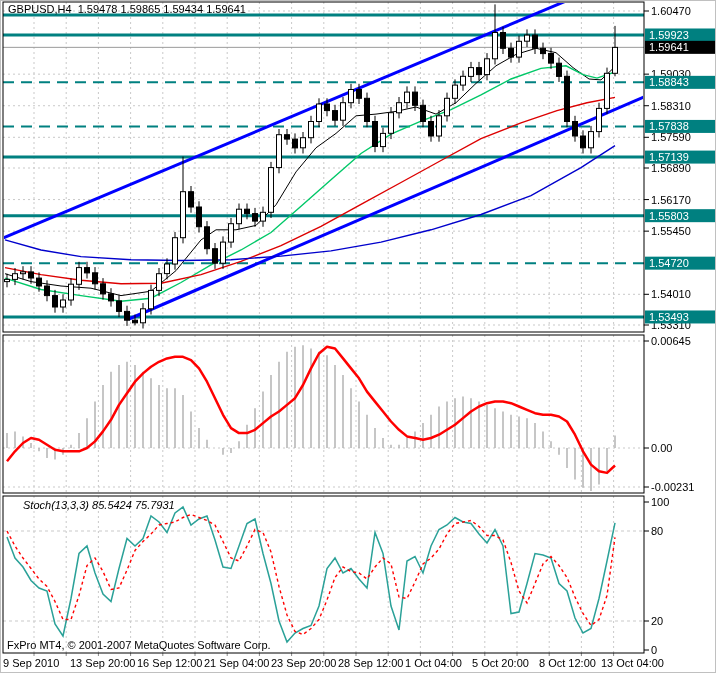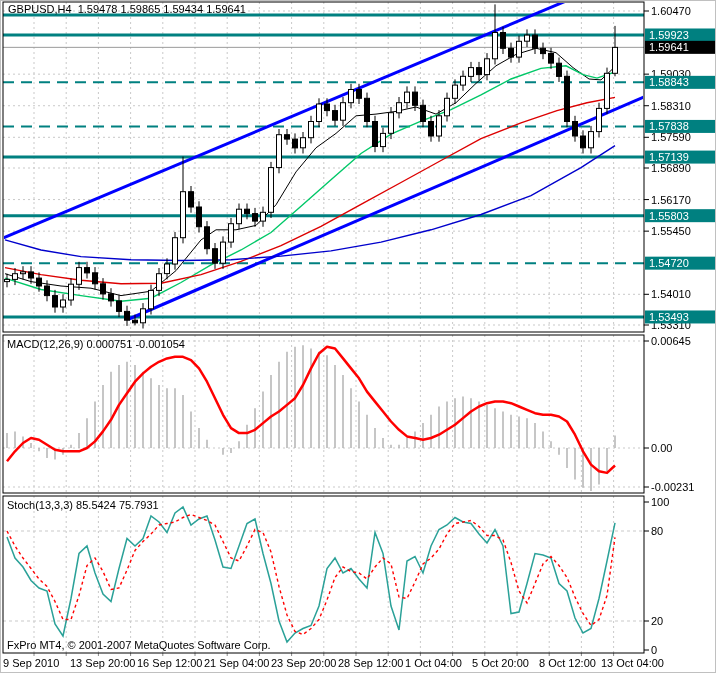--- a/index.html
+++ b/index.html
@@ -415,16 +415,15 @@
       <text x="136" y="666">16 Sep 12:00</text>
       <text x="203" y="666">21 Sep 04:00</text>
       <text x="270" y="666">23 Sep 20:00</text>
       <text x="337" y="666">28 Sep 12:00</text>
       <text x="404" y="666">1 Oct 04:00</text>
       <text x="471" y="666">5 Oct 20:00</text>
       <text x="538" y="666">8 Oct 12:00</text>
       <text x="600" y="666">13 Oct 04:00</text>
     </svg>
   <div class="lbl" style="left:7px;top:2px;text-align:right;">GBPUSD,H4  1.59478 1.59865 1.59434 1.59641</div>
-  <div class="lbl" style="left:6px;top:337px;">MACD(12,26,9) 0.000751 -0.001054</div>
-  <div class="lbl" style="left:6px;top:498px;">Stoch(13,3,3) 85.5424 75.7931</div>
+  <div class="lbl" style="left:22px;top:498px;font-style:italic;">Stoch(13,3,3) 85.5424 75.7931</div>
   <div class="lbl" style="left:6px;top:638px;">FxPro MT4, © 2001-2007 MetaQuotes Software Corp.</div>
 </div>
 
 </body></html>

